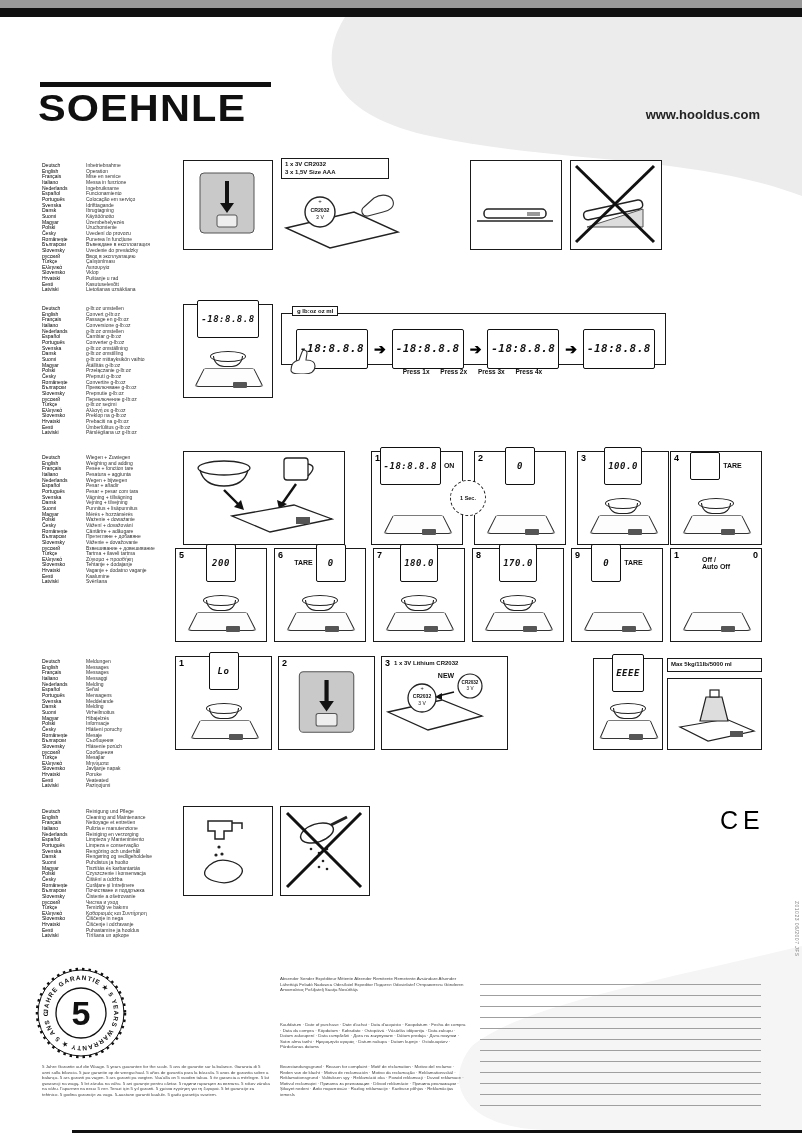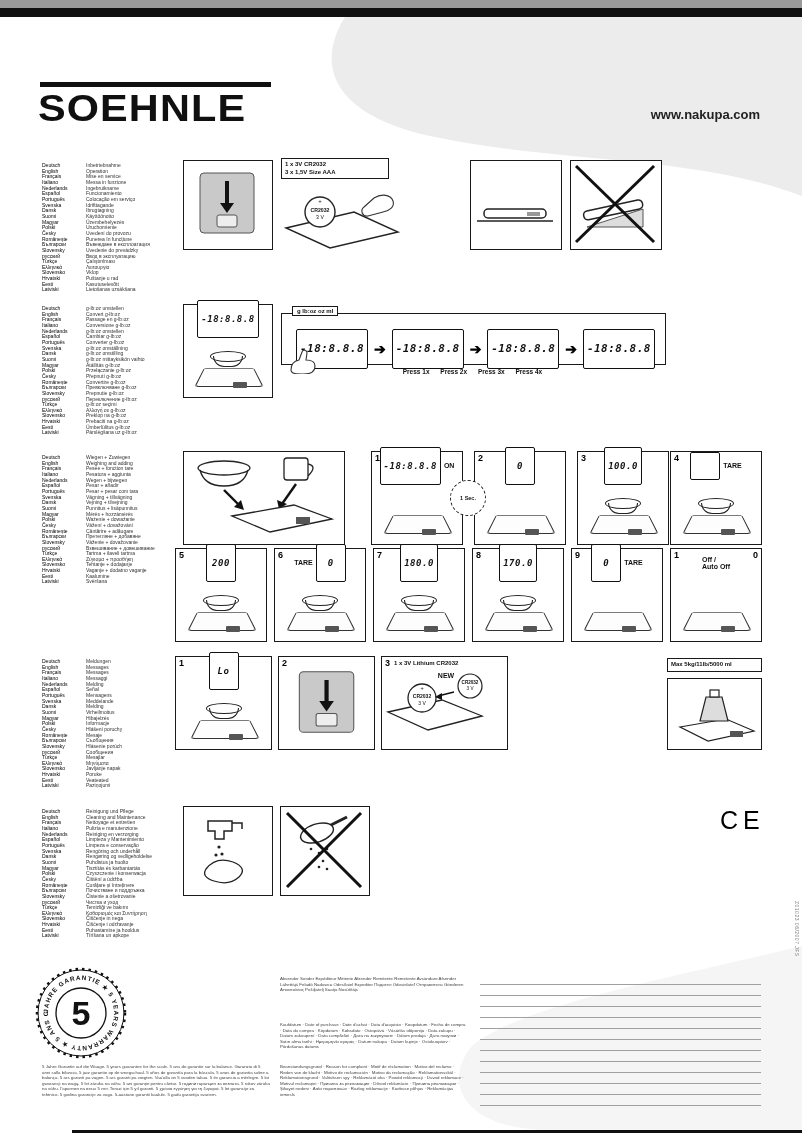--- a/index.html
+++ b/index.html
@@ -69,21 +69,21 @@
   <svg class="abs" width="802" height="1133" viewBox="0 0 802 1133" style="left:0;top:0;">
     <path d="M 345,9 C 316,55 330,106 430,128 C 560,156 690,146 802,188 L 802,9 Z" fill="#ececec"></path>
     <path d="M 802,938 C 660,972 520,998 472,1038 C 442,1074 462,1122 552,1122 L 802,1122 Z" fill="#f5f5f5"></path>
   </svg>
 
   <div class="topbar"></div>
   <div class="bottombar"></div>
 
   <div class="logo-rule"></div>
   <div class="logo-text">SOEHNLE</div>
-  <div class="website">www.nakupa.com</div>
+  <div class="website">www.hooldus.com</div>
 
   <div class="langs" style="top:155px;">
       <div class="lr">
         <span class="ln">Deutsch</span>
         <span class="ld">Inbetriebnahme</span>
       </div>
       <div class="lr">
         <span class="ln">English</span>
         <span class="ld">Operation</span>
       </div>
@@ -692,20 +692,30 @@
       <text x="40" y="37" text-anchor="middle" font-size="5">3 V</text>
       <circle cx="88" cy="18" r="12" fill="#fff" stroke="#222" stroke-width="1.2"></circle>
       <text x="88" y="16" text-anchor="middle" font-size="4.6" font-weight="bold">CR2032</text>
       <text x="88" y="22" text-anchor="middle" font-size="4.6">3 V</text>
       <text x="64" y="10" text-anchor="middle" font-size="7" font-weight="bold">NEW</text>
       <line x1="72" y1="24" x2="56" y2="28" stroke="#111" stroke-width="1.6"></line>
       <polygon points="53,29 60,25 60,32" fill="#111"></polygon>
     </svg>
   </div>
 
+  <div class="dbox" style="left:593px;top:650px;width:68px;height:90px;">
+    <div class="seghold">
+      <span class="seg">EEEE</span>
+    </div>
+    <div class="bw"></div>
+    <div class="sc" style="width:48px;">
+        <div class="sc-top" style="width:48px;"></div>
+        <div class="sc-dsp"></div>
+      </div>
+  </div>
 
   <div class="labelbox" style="left:667px;top:650px;width:87px;">
     <div class="minilabel">Max 5kg/11lb/5000 ml</div>
   </div>
   <div class="dbox" style="left:667px;top:670px;width:93px;height:70px;">
     <svg width="91" height="68" viewBox="0 0 91 68">
       <polygon points="12,48 58,40 86,52 40,62" fill="#fff" stroke="#222" stroke-width="1.2"></polygon>
       <path d="M38,18 l16,0 6,24 -28,0 z" fill="#ddd" stroke="#222" stroke-width="1.2"></path>
       <rect x="42" y="11" width="9" height="7" fill="#fff" stroke="#222" stroke-width="1.2"></rect>
       <rect x="62" y="52" width="13" height="6" fill="#555"></rect>

